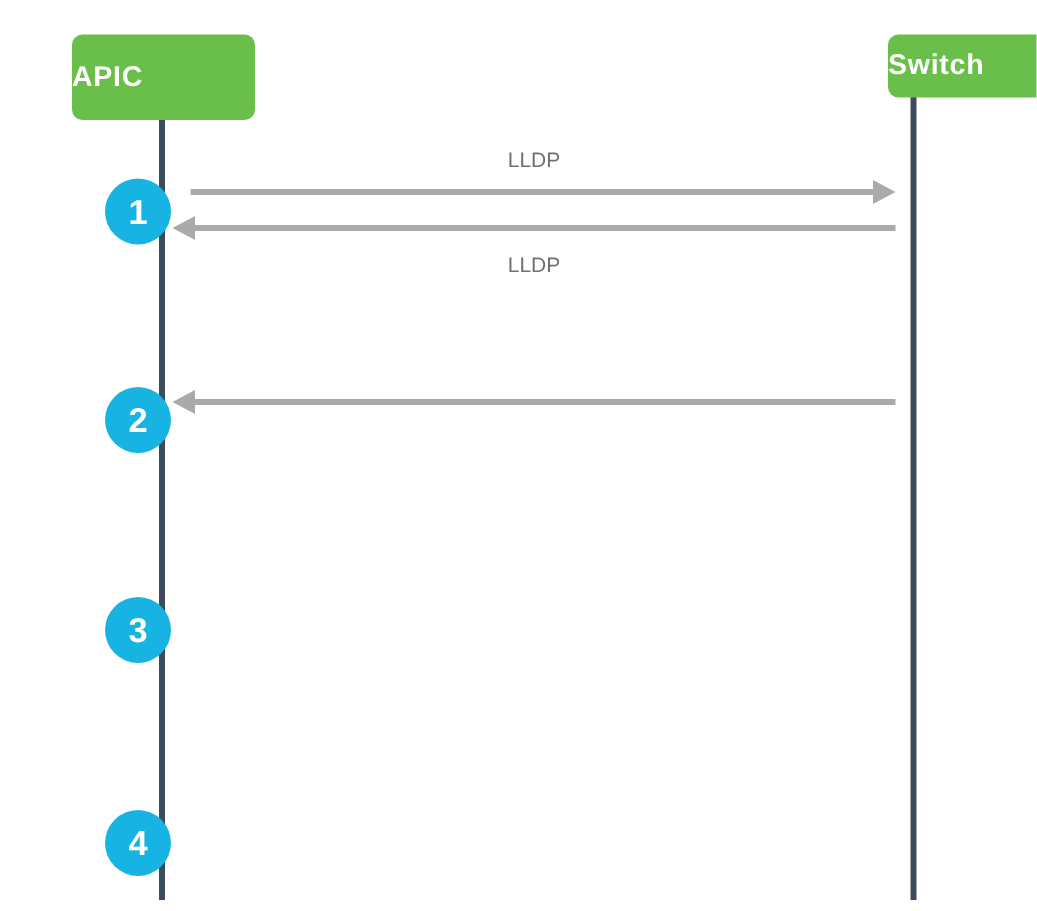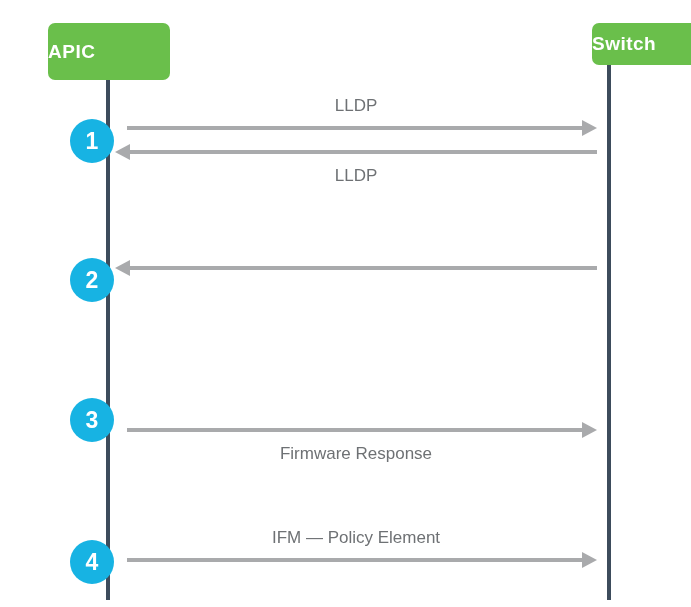--- a/index.html
+++ b/index.html
@@ -103,21 +103,21 @@
     border-bottom: 8px solid transparent;
   }
   .dir-right .head { right: 0; border-left: 15px solid #a9aaac; }
   .dir-left  .head { left: 0;  border-right: 15px solid #a9aaac; }
 
   .lbl {
     position: absolute;
     left: 0;
     width: 100%;
     text-align: center;
-    font-size: 17px;
+    font-size: 14px;
     line-height: 20px;
     color: #6e7174;
     white-space: nowrap;
   }
   .lbl.above { bottom: 20px; }
   .lbl.below { top: 22px; }
 </style>
 </head>
 <body>
 
@@ -158,25 +158,15 @@
     <span class="head"></span>
   </div>
 
   <div class="msg m3 dir-left">
     <span class="shaft"></span>
     <span class="head"></span>
   </div>
 
 
 
-  <div class="msg m6 dir-right">
-    <span class="lbl below">Firmware Response</span>
-    <span class="shaft"></span>
-    <span class="head"></span>
-  </div>
 
-  <div class="msg m7 dir-right">
-    <span class="lbl above">IFM — Policy Element</span>
-    <span class="shaft"></span>
-    <span class="head"></span>
-  </div>
 
 </div>
 
 </body></html>

